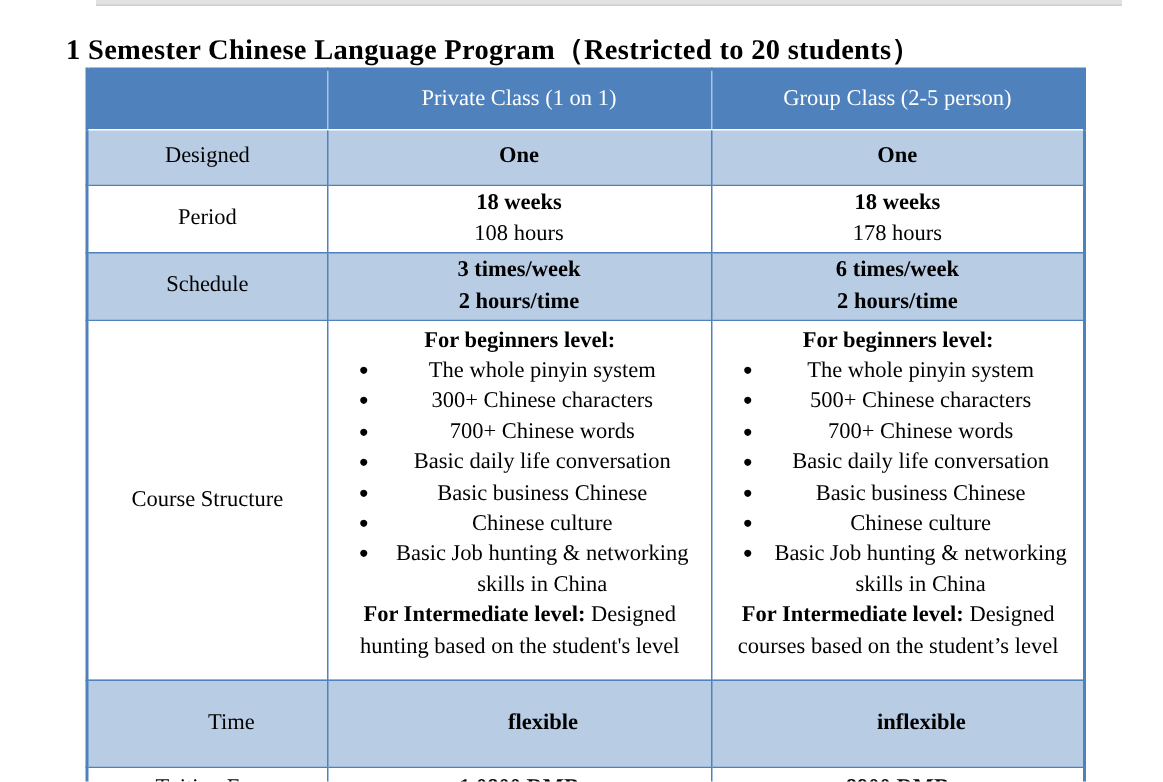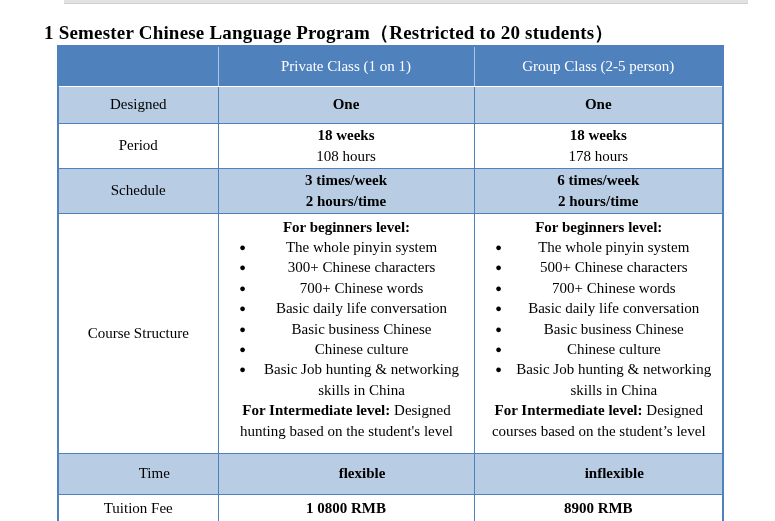--- a/index.html
+++ b/index.html
@@ -67,21 +67,21 @@
   .course-cell .dot {
     flex: none;
     width: 30px;
     padding-left: 4px;
     font-size: 11px;
   }
   .course-cell li .bullet-text { flex: 1; }
   .row-semester td, .row-time td { height: 37px; }
   .row-period td, .row-schedule td { height: 45px; }
   .row-course td { height: 225px; }
-  .row-time td { height: 41px; padding-left: 36px; }
+  .row-time td { height: 58px; padding-left: 36px; }
   .row-tuition td { height: 28px; }
 </style>
 </head>
 <body>
 
 <div class="top-strip"></div>
 
 <h1 class="doc-title">1 Semester Chinese Language Program（Restricted to 20 students）</h1>
 
 <table class="program-table">

